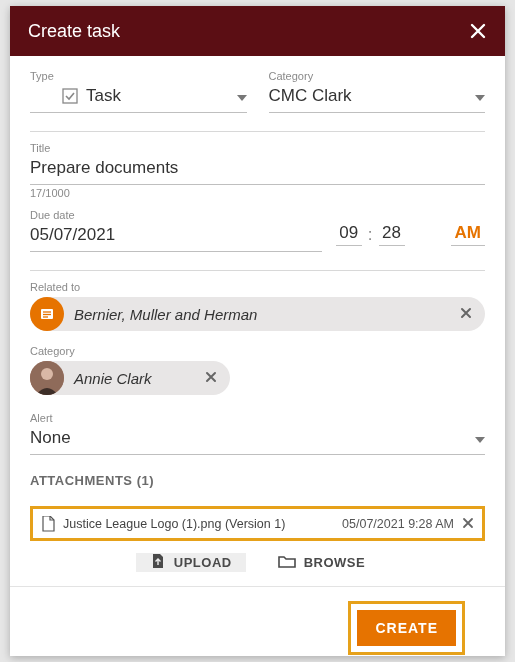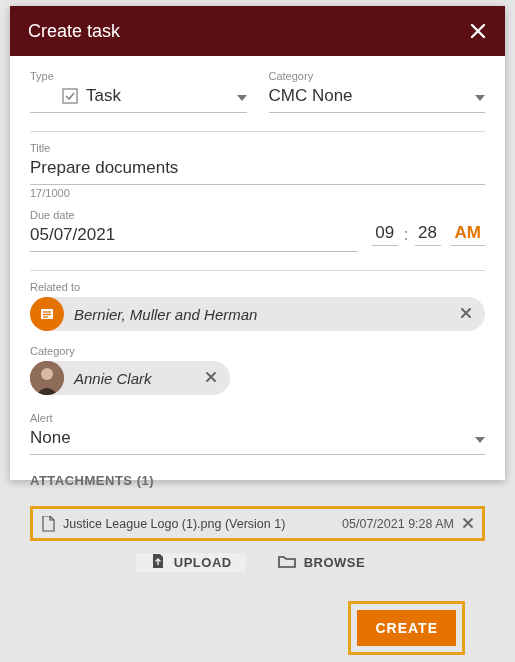--- a/index.html
+++ b/index.html
@@ -11,21 +11,21 @@
   width: 515px;
   height: 662px;
   overflow: hidden;
   position: relative;
 }
 .modal {
   position: absolute;
   left: 10px;
   top: 6px;
   width: 495px;
-  height: 474px;
+  height: 650px;
   background: #fff;
   box-shadow: 0 2px 8px rgba(0,0,0,0.25);
 }
 .modal-header {
   background: #5b0e14;
   color: #fff;
   height: 50px;
   display: flex;
   align-items: center;
   justify-content: space-between;
@@ -96,20 +96,21 @@
   width: 26px;
   text-align: center;
   padding-bottom: 2px;
 }
 .time-colon { color: #888; padding: 0 4px; }
 .ampm {
   color: #e67300;
   font-weight: bold;
   border-bottom: 1px solid #bfbfbf;
   padding: 0 4px 2px 4px;
+  margin-left: 36px;
 }
 
 .chip-row {
   margin-top: 4px;
 }
 .chip {
   display: inline-flex;
   align-items: center;
   background: #e8e6e6;
   border-radius: 18px;
@@ -247,21 +248,21 @@
           <span class="dropdown-caret">
             <svg width="10" height="6" viewBox="0 0 10 6">
                 <path d="M0 0 L5 6 L10 0 Z" fill="#777"></path>
               </svg>
           </span>
         </div>
       </div>
       <div class="field">
         <span class="label">Category</span>
         <div class="value-line">
-          <span>CMC None</span>
+          <span>CMC Clark</span>
           <span class="dropdown-caret">
             <svg width="10" height="6" viewBox="0 0 10 6">
                 <path d="M0 0 L5 6 L10 0 Z" fill="#777"></path>
               </svg>
           </span>
         </div>
       </div>
     </div>
 
     <hr class="divider">

